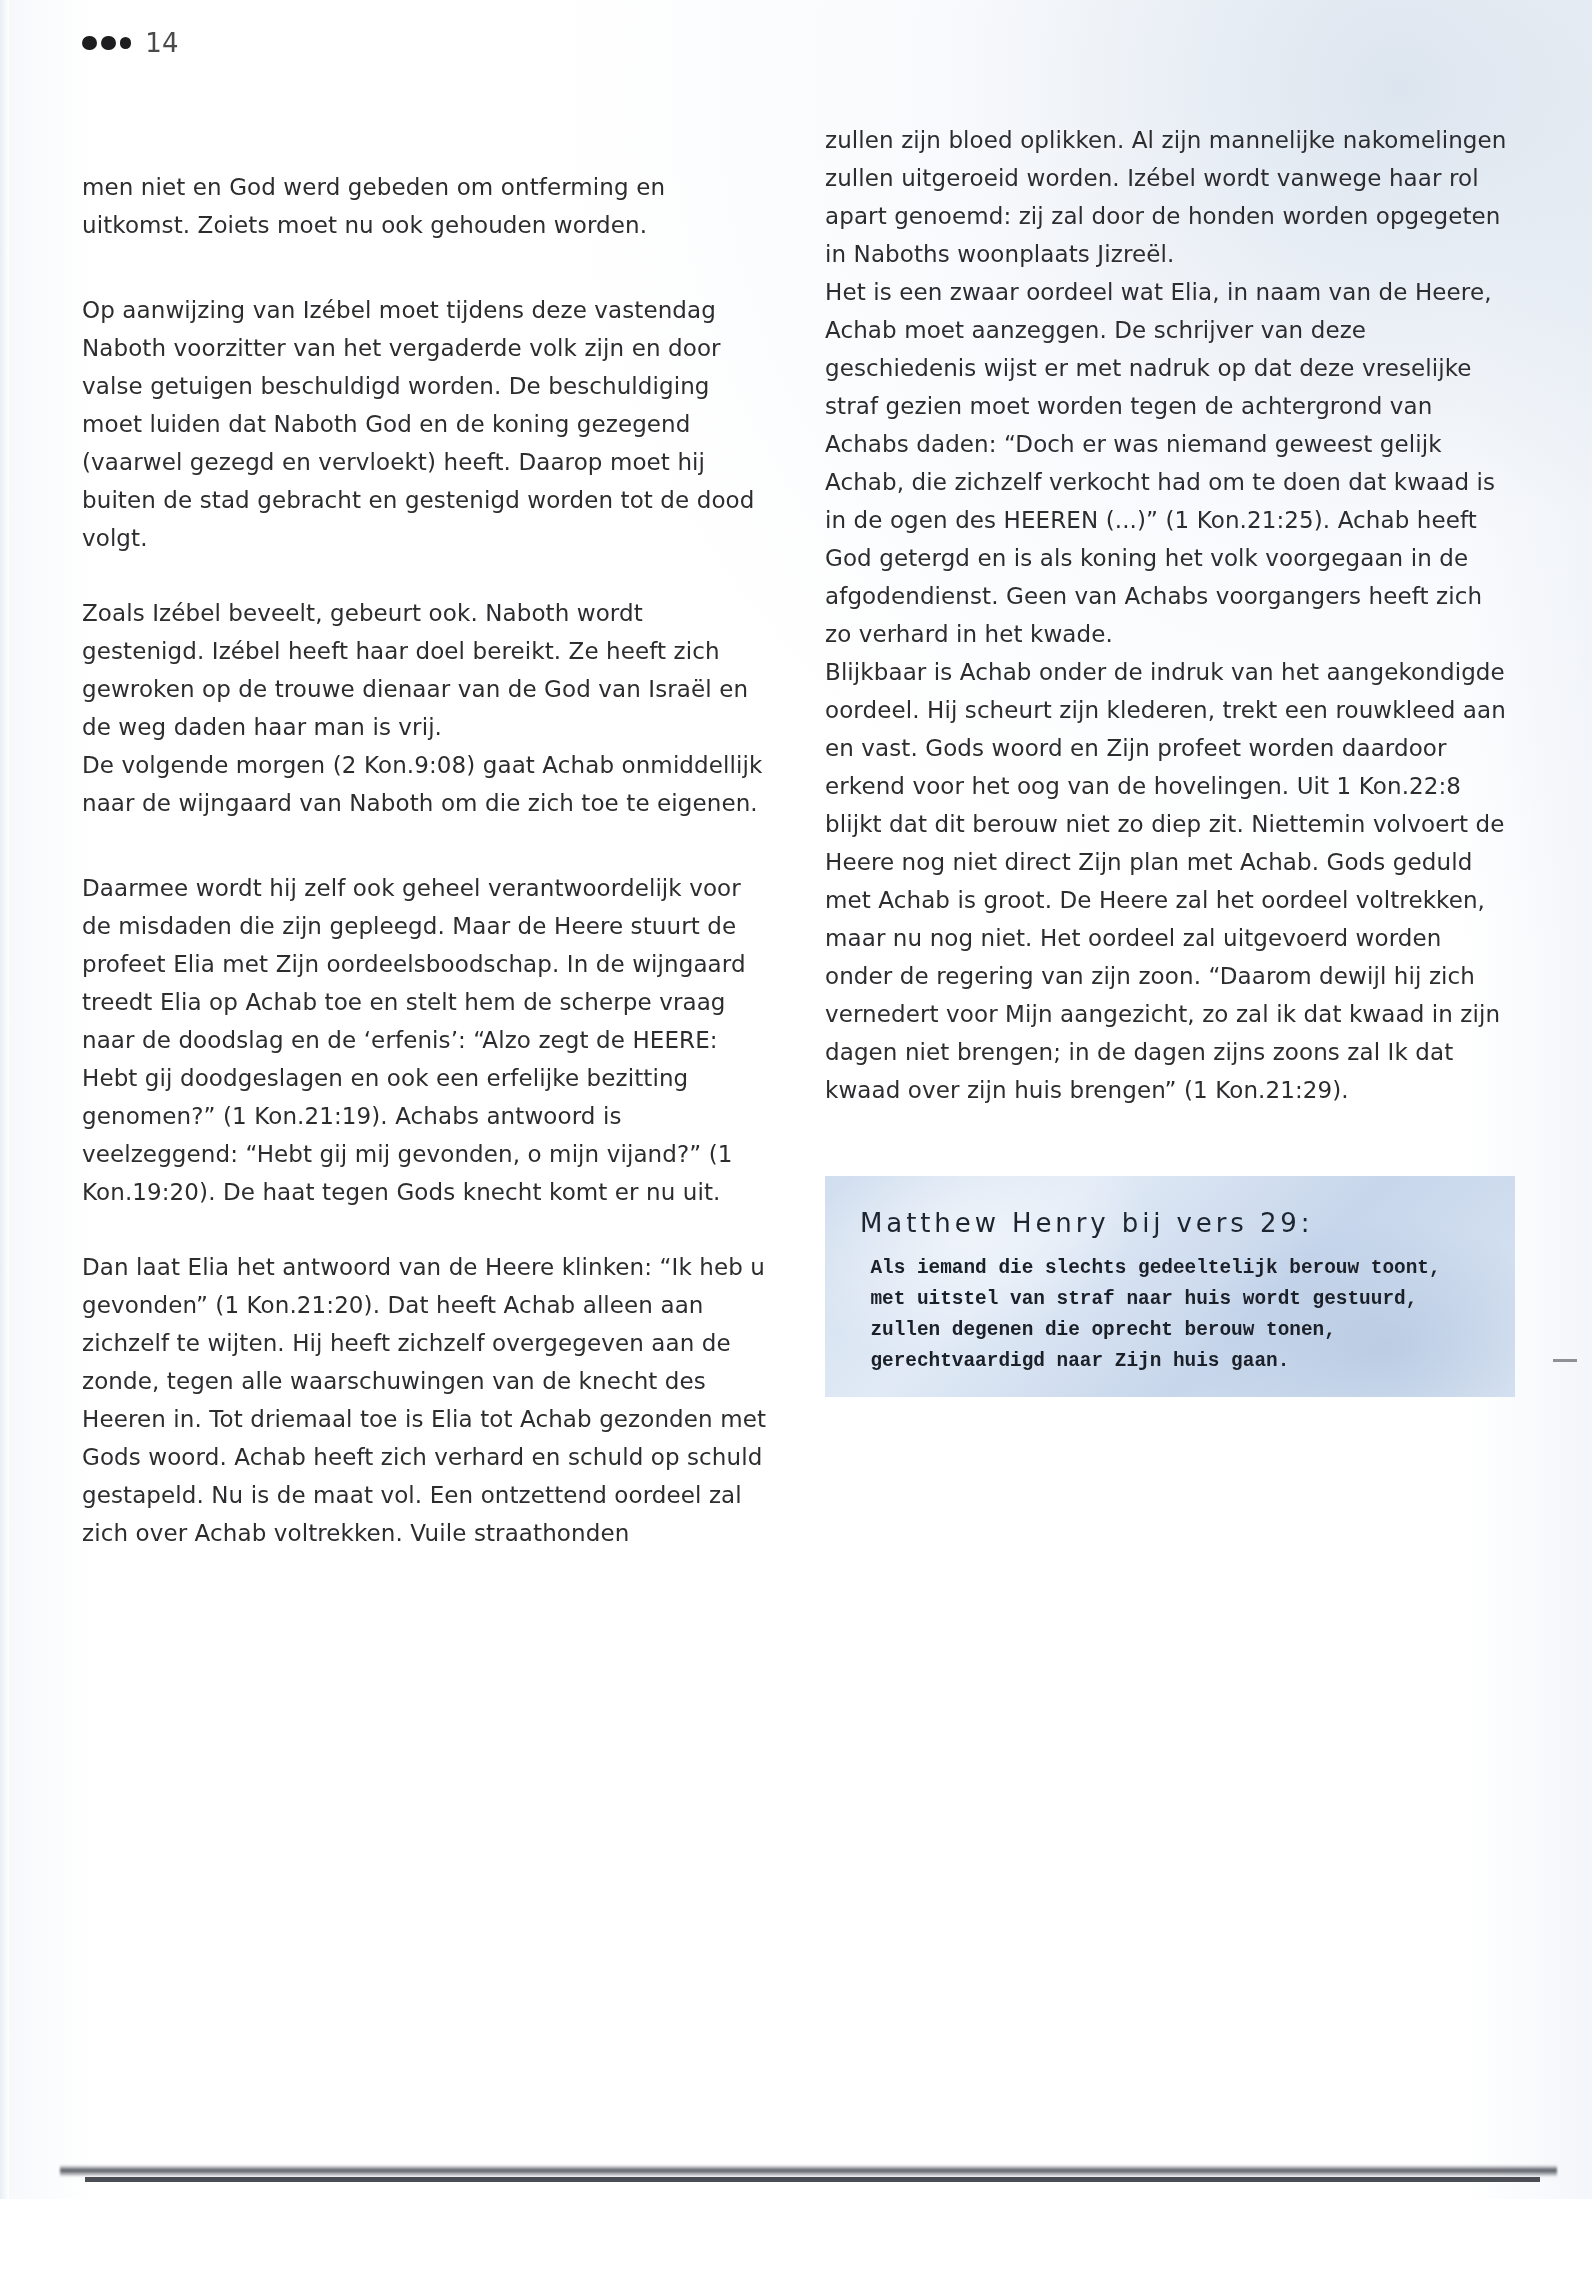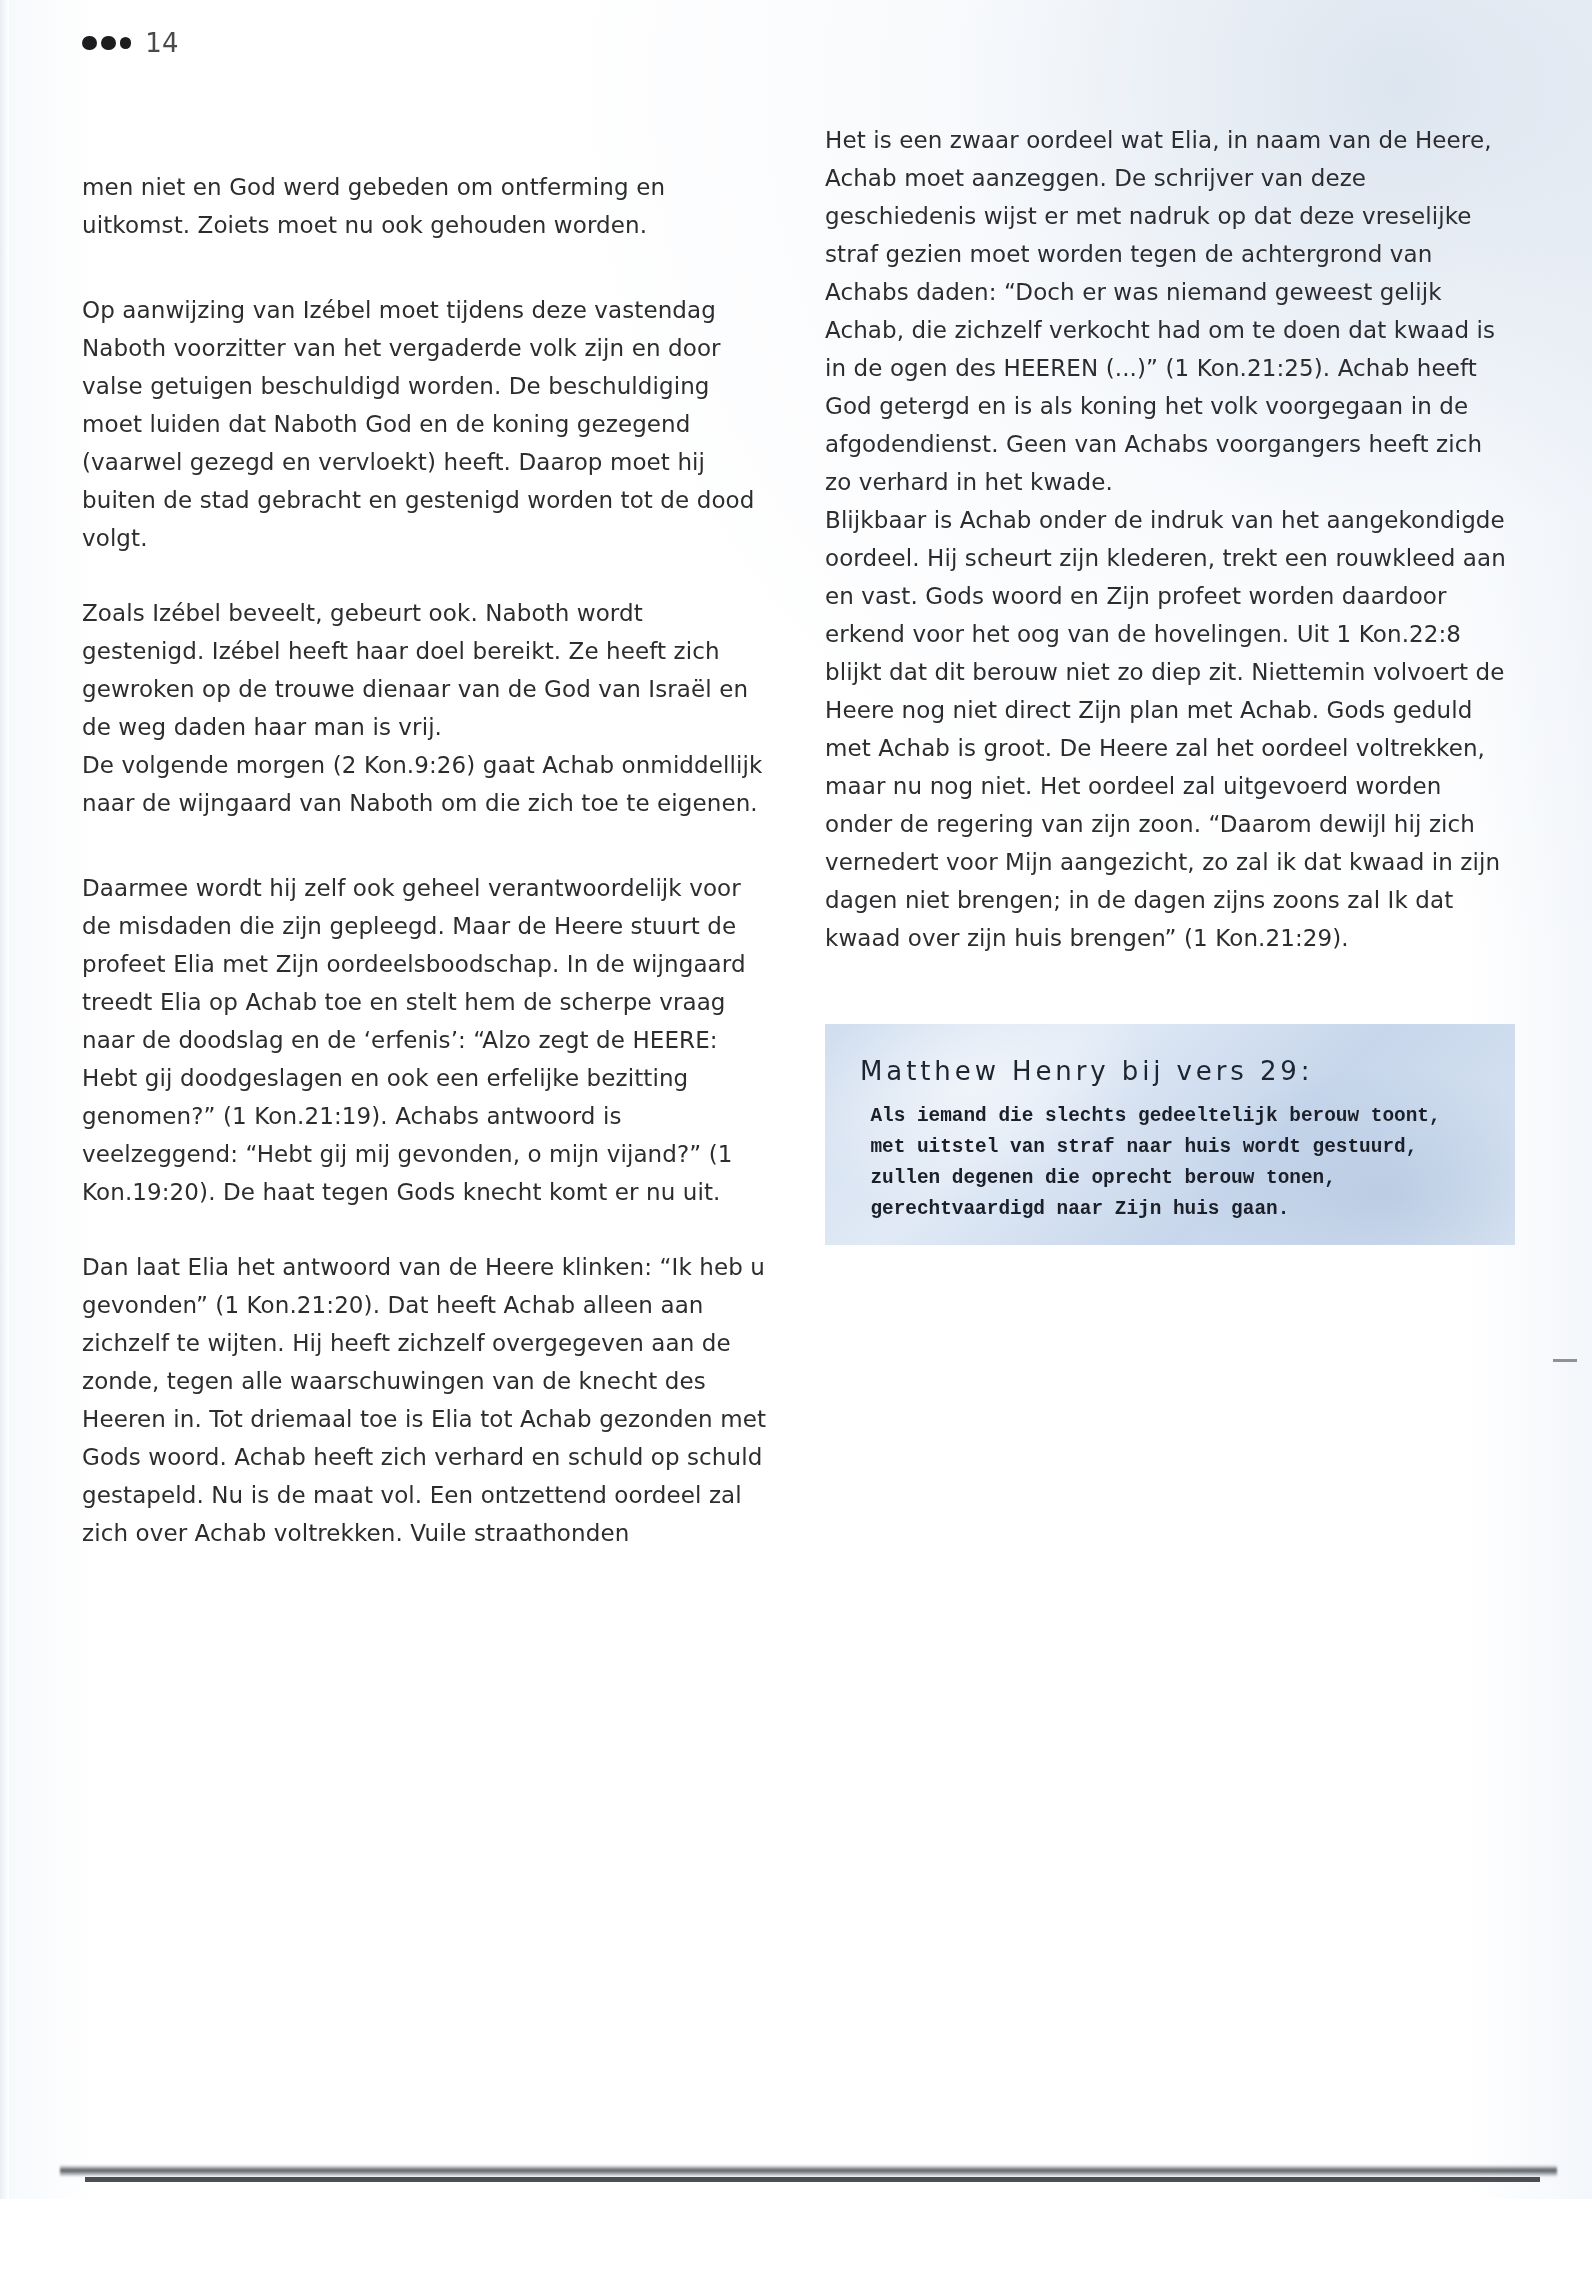--- a/index.html
+++ b/index.html
@@ -177,26 +177,27 @@
     </span>
     <span class="page-number">14</span>
   </div>
 
   <div class="columns">
 
     <div class="col">
       <p class="gap-after">men niet en God werd gebeden om ontferming en uitkomst. Zoiets moet nu ook gehouden worden.</p>
       <p class="gap-after">Op aanwijzing van Izébel moet tijdens deze vastendag Naboth voorzitter van het vergaderde volk zijn en door valse getuigen beschuldigd worden. De beschuldiging moet luiden dat Naboth God en de koning gezegend (vaarwel gezegd en vervloekt) heeft. Daarop moet hij buiten de stad gebracht en gestenigd worden tot de dood volgt.</p>
       <p>Zoals Izébel beveelt, gebeurt ook. Naboth wordt gestenigd. Izébel heeft haar doel bereikt. Ze heeft zich gewroken op de trouwe dienaar van de God van Israël en de weg daden haar man is vrij.</p>
-      <p>De volgende morgen (2 Kon.9:26) gaat Achab onmiddellijk naar de wijngaard van Naboth om die zich toe te eigenen.</p>
+      <p>De volgende morgen (2 Kon.9:08) gaat Achab onmiddellijk naar de wijngaard van Naboth om die zich toe te eigenen.</p>
       <p class="gap-after">Daarmee wordt hij zelf ook geheel verantwoordelijk voor de misdaden die zijn gepleegd. Maar de Heere stuurt de profeet Elia met Zijn oordeelsboodschap. In de wijngaard treedt Elia op Achab toe en stelt hem de scherpe vraag naar de doodslag en de ‘erfenis’: “Alzo zegt de HEERE: Hebt gij doodgeslagen en ook een erfelijke bezitting genomen?” (1 Kon.21:19). Achabs antwoord is veelzeggend: “Hebt gij mij gevonden, o mijn vijand?” (1 Kon.19:20). De haat tegen Gods knecht komt er nu uit.</p>
       <p>Dan laat Elia het antwoord van de Heere klinken: “Ik heb u gevonden” (1 Kon.21:20). Dat heeft Achab alleen aan zichzelf te wijten. Hij heeft zichzelf overgegeven aan de zonde, tegen alle waarschuwingen van de knecht des Heeren in. Tot driemaal toe is Elia tot Achab gezonden met Gods woord. Achab heeft zich verhard en schuld op schuld gestapeld. Nu is de maat vol. Een ontzettend oordeel zal zich over Achab voltrekken. Vuile straathonden</p>
     </div>
 
     <div class="col">
+      <p>zullen zijn bloed oplikken. Al zijn mannelijke nakomelingen zullen uitgeroeid worden. Izébel wordt vanwege haar rol apart genoemd: zij zal door de honden worden opgegeten in Naboths woonplaats Jizreël.</p>
       <p>Het is een zwaar oordeel wat Elia, in naam van de Heere, Achab moet aanzeggen. De schrijver van deze geschiedenis wijst er met nadruk op dat deze vreselijke straf gezien moet worden tegen de achtergrond van Achabs daden: “Doch er was niemand geweest gelijk Achab, die zichzelf verkocht had om te doen dat kwaad is in de ogen des HEEREN (...)” (1 Kon.21:25). Achab heeft God getergd en is als koning het volk voorgegaan in de afgodendienst. Geen van Achabs voorgangers heeft zich zo verhard in het kwade.</p>
       <p>Blijkbaar is Achab onder de indruk van het aangekondigde oordeel. Hij scheurt zijn klederen, trekt een rouwkleed aan en vast. Gods woord en Zijn profeet worden daardoor erkend voor het oog van de hovelingen. Uit 1 Kon.22:8 blijkt dat dit berouw niet zo diep zit. Niettemin volvoert de Heere nog niet direct Zijn plan met Achab. Gods geduld met Achab is groot. De Heere zal het oordeel voltrekken, maar nu nog niet. Het oordeel zal uitgevoerd worden onder de regering van zijn zoon. “Daarom dewijl hij zich vernedert voor Mijn aangezicht, zo zal ik dat kwaad in zijn dagen niet brengen; in de dagen zijns zoons zal Ik dat kwaad over zijn huis brengen” (1 Kon.21:29).</p>
 
       <div class="quote-box">
         <div class="quote-title">Matthew Henry bij vers 29:</div>
         <div class="quote-body">Als iemand die slechts gedeeltelijk berouw toont, met uitstel van straf naar huis wordt gestuurd, zullen degenen die oprecht berouw tonen, gerechtvaardigd naar Zijn huis gaan.</div>
       </div>
     </div>
 
   </div>

